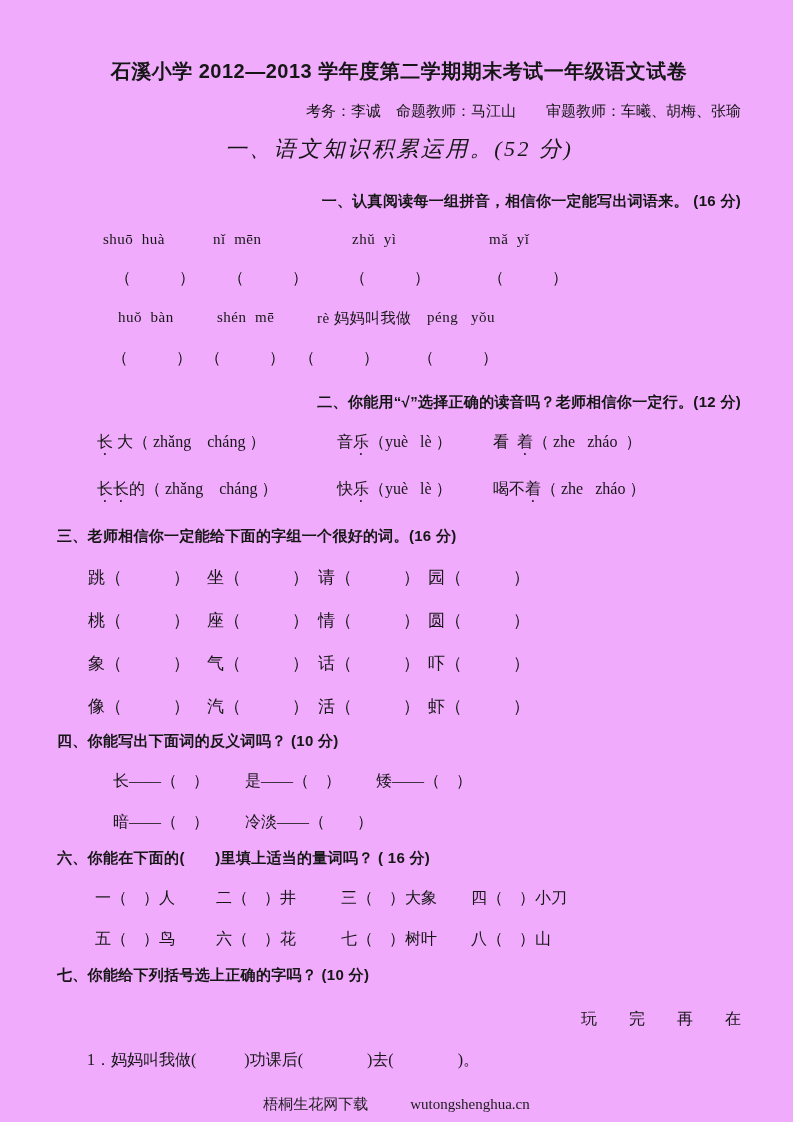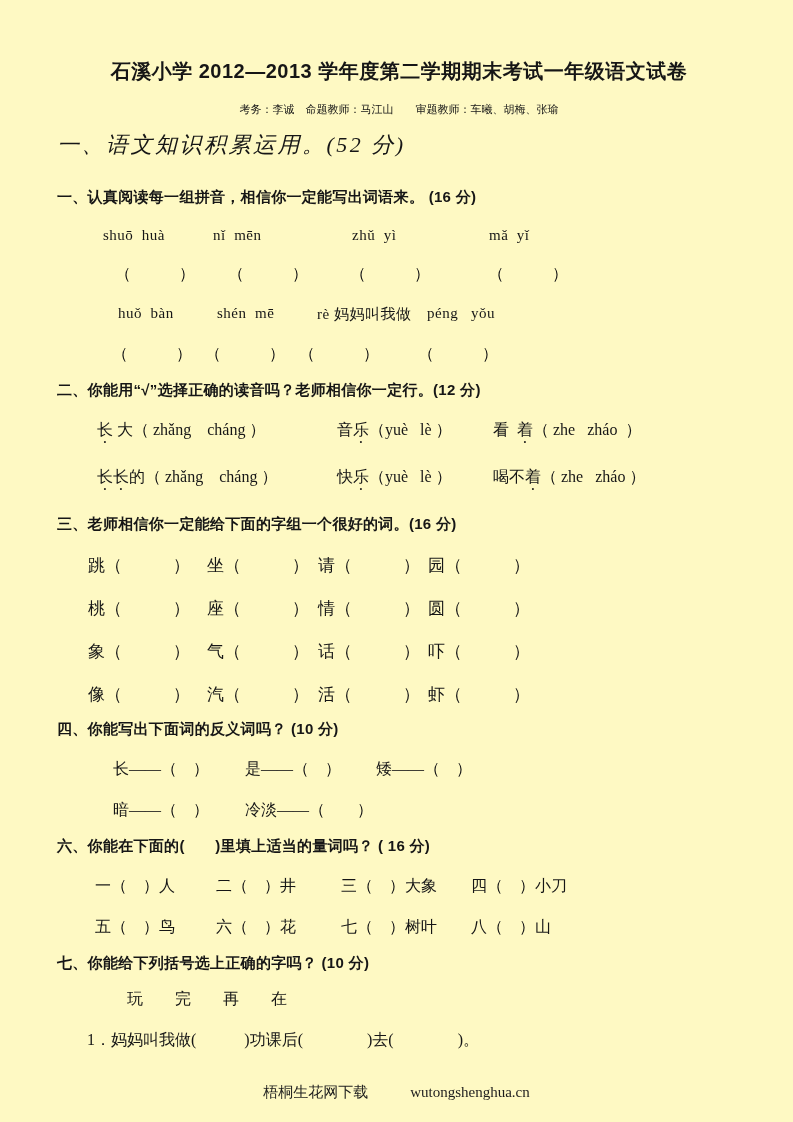--- a/index.html
+++ b/index.html
@@ -1,61 +1,61 @@
 <!DOCTYPE html>
 <html><head>
 <meta charset="utf-8">
 <style>
   html, body { margin:0; padding:0; background:#ffffff; }
   .page {
     position:relative;
     width:793px; height:1122px;
     box-sizing:border-box;
     padding:58px 52px 20px 57px;
-    background:#fef9c3;
+    background:#f0abfc;
     color:#161616;
     font-family:"Liberation Serif", serif;
     font-size:16px;
     overflow:hidden;
   }
   .doc-title {
     text-align:center;
     font-family:"Liberation Sans", sans-serif;
     font-weight:bold;
     font-size:20px;
     letter-spacing:0.5px;
     white-space:pre;
   }
   .staff-line {
     margin-top:17px;
-    text-align:center;
-    font-size:11px;
+    text-align:right;
+    font-size:15px;
     white-space:pre;
   }
   .part-heading {
     margin-top:13px;
-    text-align:left;
+    text-align:center;
     font-style:italic;
     font-size:22px;
     letter-spacing:2.5px;
     white-space:pre;
   }
   .sec-heading {
     font-family:"Liberation Sans", sans-serif;
     font-weight:bold;
     font-size:15px;
     letter-spacing:0.3px;
     white-space:pre;
   }
-  .mt28 { margin-top:28px; }
+  .mt28 { margin-top:28px;text-align:right; }
   .mt24 { margin-top:24px; }
   .mt22 { margin-top:22px; }
   .mt21 { margin-top:21px; }
   .mt20 { margin-top:20px; }
-  .mt18 { margin-top:16px; }
+  .mt18 { margin-top:24px;text-align:right; }
   .mt16 { margin-top:16px; }
   .mt14 { margin-top:14px; }
   .grid { display:grid; white-space:pre;margin-top:20px; }
   .row  { white-space:pre; }
   .pinyin { font-size:15px; letter-spacing:0.5px; }
   .g-s1p1 { grid-template-columns:110px 139px 137px auto; padding-left:46px; }
   .g-s1b1 { grid-template-columns:113px 122px 138px auto; padding-left:58px; }
   .g-s1p2 { grid-template-columns:99px 100px 110px auto;  padding-left:61px; }
   .g-s1b2 { grid-template-columns:93px 94px 119px auto;   padding-left:55px; }
   .g-s2   { grid-template-columns:215px 131px auto; padding-left:40px; font-size:16px;gap:25px; }
@@ -66,21 +66,21 @@
   .bank2  { padding-left:98px; }
   .q-item { padding-left:30px; }
   .em-dot {
     -webkit-text-emphasis:filled dot;
     -webkit-text-emphasis-position:under;
     text-emphasis:filled dot;
     text-emphasis-position:under right;
   }
   .footer {
     position:absolute;
-    left:0; right:0; bottom:20px;
+    left:0; right:0; bottom:8px;
     text-align:center;
     font-size:15px;
     color:#1c1c1c;
   }
   .footer .site-name { margin-right:42px; }
 </style>
 </head>
 <body>
 
 <div class="page">

